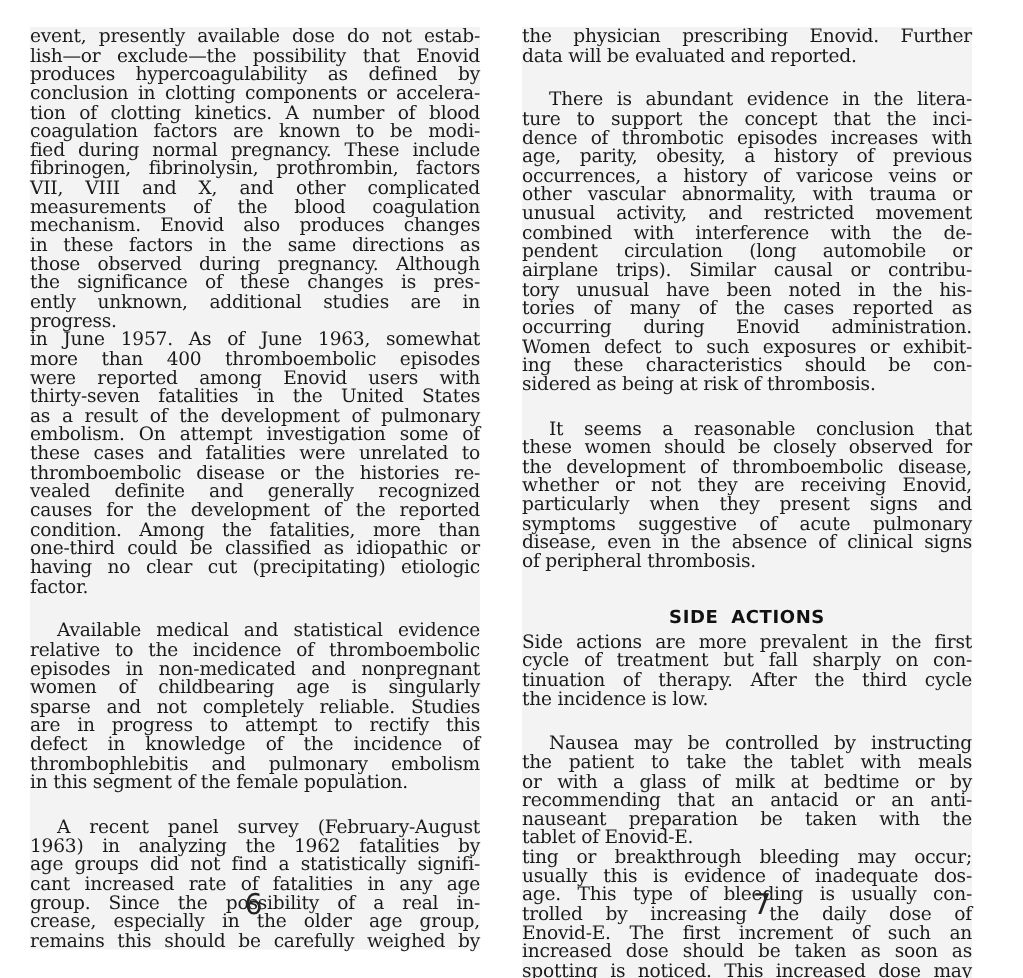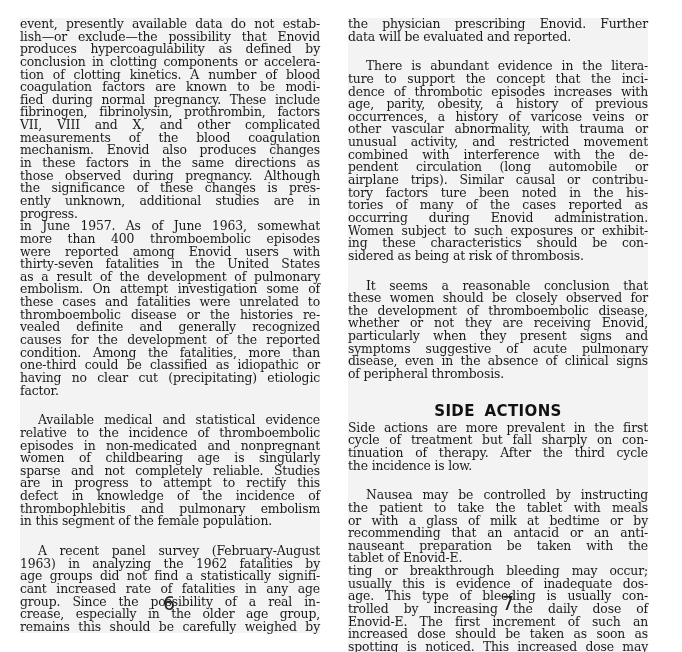--- a/index.html
+++ b/index.html
@@ -8,34 +8,34 @@
   .page { position:absolute; top:18px; }
   .left  { left:20px;  width:300px; }
   .right { left:348px; width:300px; }
   .col { background:#f3f3f3; }
   .line { display:block; height:12.65px; line-height:12.65px; font-size:12.4px;
           white-space:nowrap; text-align:justify; text-align-last:justify;
           letter-spacing:-0.15px; word-spacing:0px; }
   .line.last { text-align-last:left; }
   .line.indent { padding-left:18px;margin-top:17px; }
   .heading { display:block; text-align:center; font-family:"DejaVu Sans", "Liberation Sans", sans-serif;
-             font-weight:bold; font-size:15px; letter-spacing:0.4px; height:14px; line-height:14px;
+             font-weight:bold; font-size:12px; letter-spacing:0.4px; height:14px; line-height:14px;
              margin-top:23px; margin-bottom:4px; color:#111; word-spacing:4px; }
   .ital { font-style:italic; }
   .pagenum { position:absolute; top:592px; font-family:"DejaVu Sans", "Liberation Sans", sans-serif;
              font-size:19px; color:#222; }
   .pn-left { left:163px; }
   .pn-right { left:502px; }
 </style>
 </head>
 <body>
 
 <div class="page left col" id="left-col">
     <div>
-      <span class="line">event, presently available data do not estab-</span>
+      <span class="line">event, presently available dose do not estab-</span>
       <span class="line">lish—or exclude—the possibility that Enovid</span>
       <span class="line">produces hypercoagulability as defined by</span>
       <span class="line">conclusion in clotting components or accelera-</span>
       <span class="line">tion of clotting kinetics. A number of blood</span>
       <span class="line">coagulation factors are known to be modi-</span>
       <span class="line">fied during normal pregnancy. These include</span>
       <span class="line">fibrinogen, fibrinolysin, prothrombin, factors</span>
       <span class="line">VII, VIII and X, and other complicated</span>
       <span class="line">measurements of the blood coagulation</span>
       <span class="line">mechanism. Enovid also produces changes</span>
@@ -91,24 +91,24 @@
       <span class="line indent">There is abundant evidence in the litera-</span>
       <span class="line">ture to support the concept that the inci-</span>
       <span class="line">dence of thrombotic episodes increases with</span>
       <span class="line">age, parity, obesity, a history of previous</span>
       <span class="line">occurrences, a history of varicose veins or</span>
       <span class="line">other vascular abnormality, with trauma or</span>
       <span class="line">unusual activity, and restricted movement</span>
       <span class="line">combined with interference with the de-</span>
       <span class="line">pendent circulation (long automobile or</span>
       <span class="line">airplane trips). Similar causal or contribu-</span>
-      <span class="line">tory factors ture been noted in the his-</span>
+      <span class="line">tory unusual have been noted in the his-</span>
       <span class="line">tories of many of the cases reported as</span>
       <span class="line">occurring during Enovid administration.</span>
-      <span class="line">Women subject to such exposures or exhibit-</span>
+      <span class="line">Women defect to such exposures or exhibit-</span>
       <span class="line">ing these characteristics should be con-</span>
       <span class="line last">sidered as being at risk of thrombosis.</span>
     </div>
     <div>
       <span class="line indent">It seems a reasonable conclusion that</span>
       <span class="line">these women should be closely observed for</span>
       <span class="line">the development of thromboembolic disease,</span>
       <span class="line">whether or not they are receiving Enovid,</span>
       <span class="line">particularly when they present signs and</span>
       <span class="line">symptoms suggestive of acute pulmonary</span>

